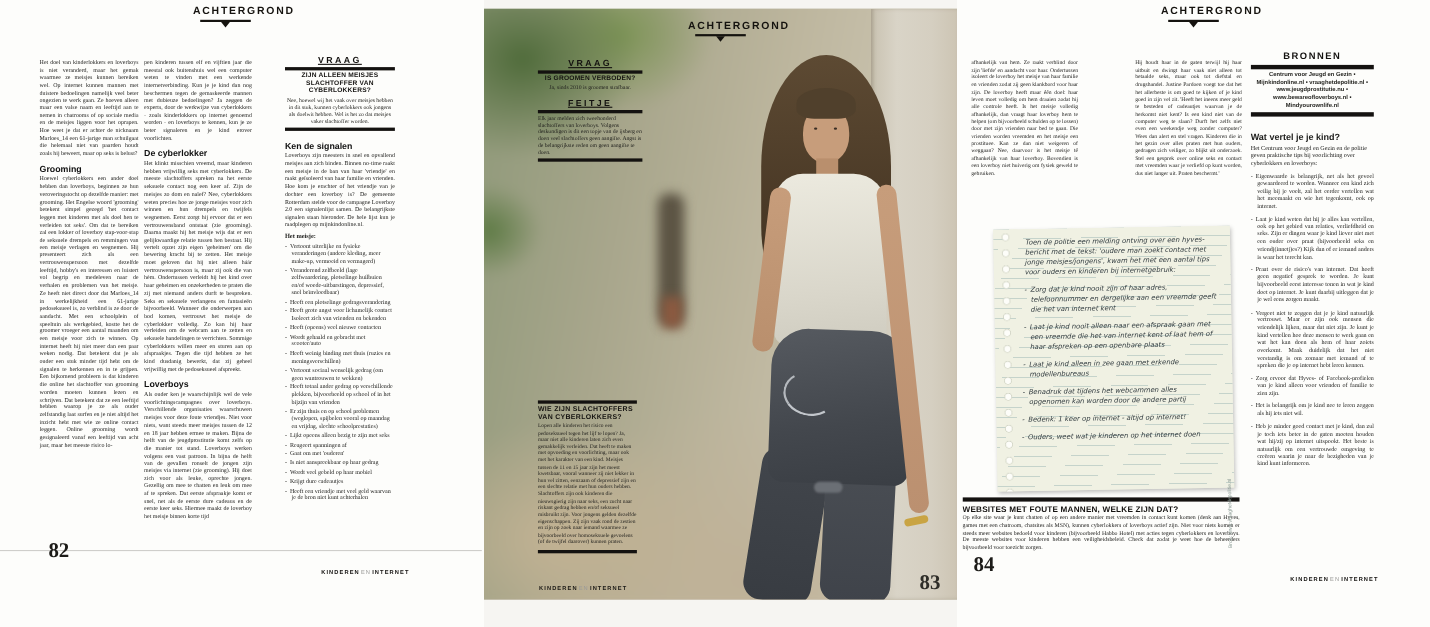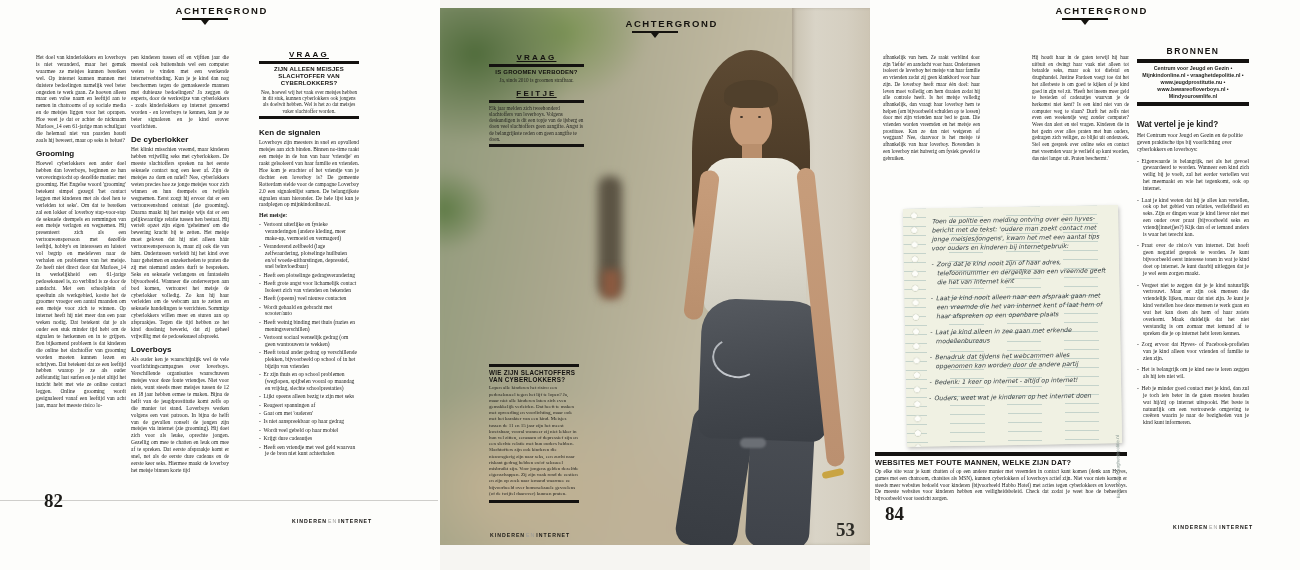--- a/index.html
+++ b/index.html
@@ -210,21 +210,21 @@
 
 
     <div class="ov" style="left:49px;top:354px;width:90px;">
       <div class="bar"></div>
       <div class="wie-t">WIE ZIJN SLACHTOFFERS VAN CYBERLOKKERS?</div>
       <div class="wie-x">Lopen alle kinderen het risico een pedoseksueel tegen het lijf te lopen? Ja, maar niet alle kinderen laten zich even gemakkelijk verleiden. Dat heeft te maken met opvoeding en voorlichting, maar ook met het karakter van een kind. Meisjes tussen de 11 en 15 jaar zijn het meest kwetsbaar, vooral wanneer zij niet lekker in hun vel zitten, eenzaam of depressief zijn en een slechte relatie met hun ouders hebben. Slachtoffers zijn ook kinderen die nieuwsgierig zijn naar seks, een zucht naar riskant gedrag hebben en/of seksueel misbruikt zijn. Voor jongens gelden dezelfde eigenschappen. Zij zijn vaak rond de zestien en zijn op zoek naar iemand waarmee ze bijvoorbeeld over homoseksuele gevoelens (of de twijfel daarover) kunnen praten.</div>
       <div class="bar"></div>
     </div>
 
     <div class="brand" style="left:50px;top:524px;color:#1c1a16;"><span>KINDEREN</span><span class="mid">EN</span><span>INTERNET</span></div>
-    <div class="pgnum" style="left:396px;top:512px;color:#2e2d28;">53</div>
+    <div class="pgnum" style="left:396px;top:512px;color:#2e2d28;">83</div>
   </section>
 
   <section class="page" id="p84">
     <div class="ach" style="left:152px;top:5px;width:126px;">
       <div class="ach-t">ACHTERGROND</div>
       <div class="ach-mark">
           <i class="tri"></i>
         </div>
     </div>
 

